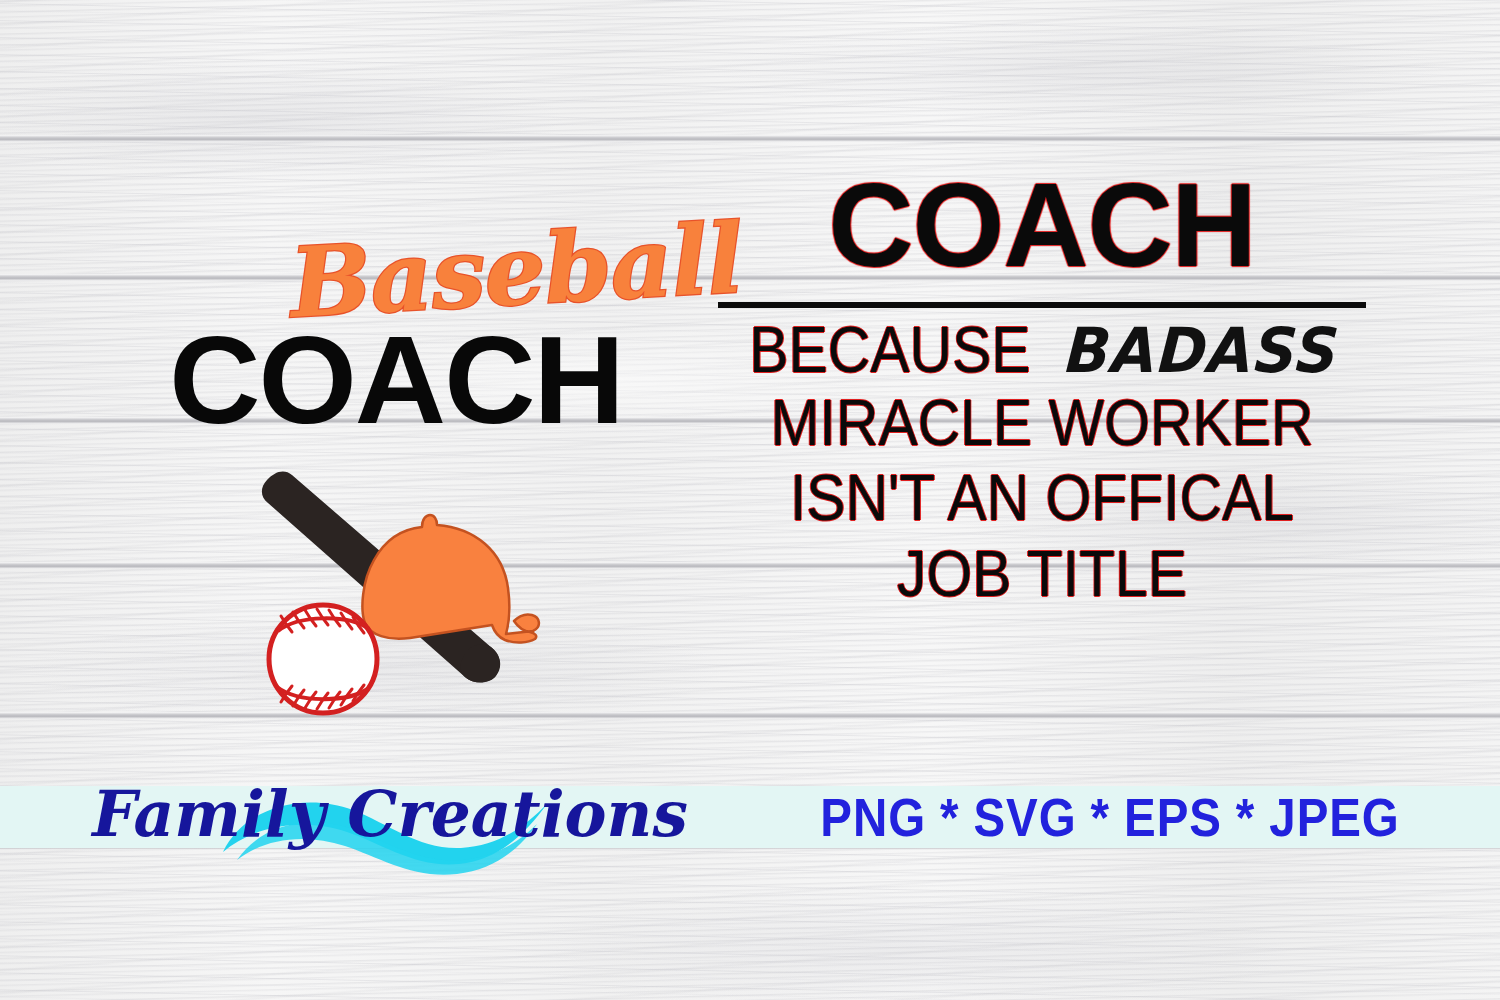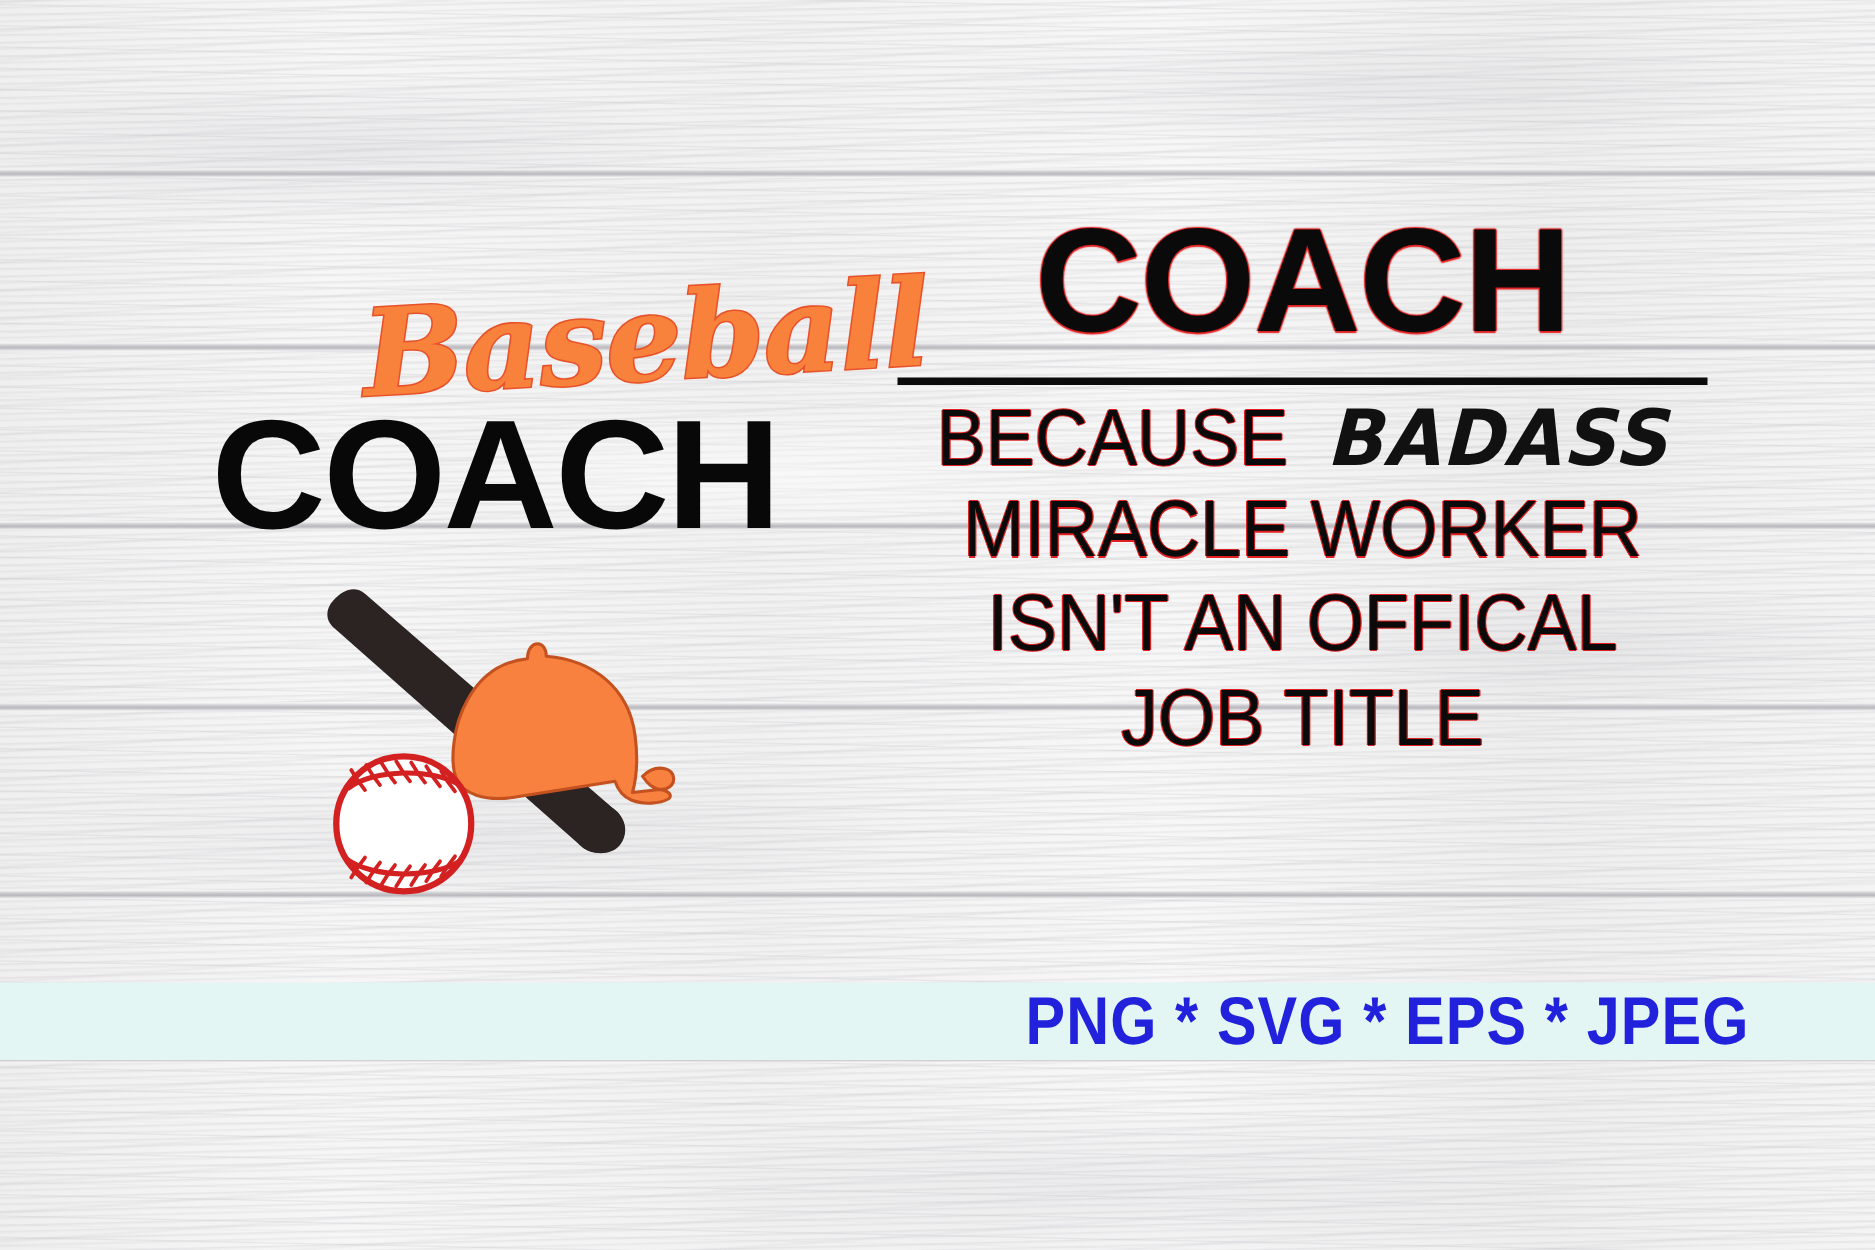--- a/index.html
+++ b/index.html
@@ -330,16 +330,27 @@
       <span class="rb-grunge">BADASS</span>
     </div>
 
     <div class="rb-line">MIRACLE WORKER</div>
     <div class="rb-line">ISN'T AN OFFICAL</div>
     <div class="rb-line">JOB TITLE</div>
   </div>
 
   <div class="footer-band"></div>
 
+  <div class="brand-wrap">
+    <svg viewBox="0 0 430 132" width="430" height="132" style="position:absolute;left:0;top:0;z-index:1" xmlns="http://www.w3.org/2000/svg">
+      <path d="M48,104 C70,58 130,44 178,62 C214,76 244,102 286,100
+               C326,98 352,76 372,56 C350,86 324,112 284,116
+               C240,120 208,96 172,84 C128,69 78,78 48,104 Z" fill="#22d3ee"></path>
+      <path d="M62,112 C88,74 138,66 180,82 C216,96 248,116 288,112
+               C320,109 344,94 362,76 C344,102 318,122 282,126
+               C238,131 206,110 170,98 C130,85 90,90 62,112 Z" fill="#22d3ee" opacity="0.85"></path>
+    </svg>
+    <div class="brand-text">Family Creations</div>
+  </div>
 
   <div class="formats">PNG  * SVG * EPS * JPEG</div>
 
 </div>
 
 </body></html>

